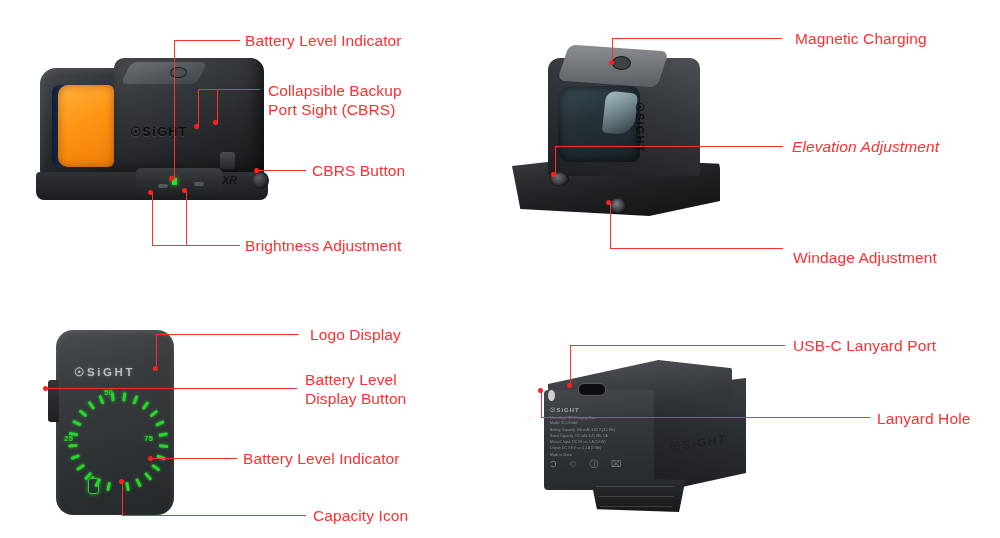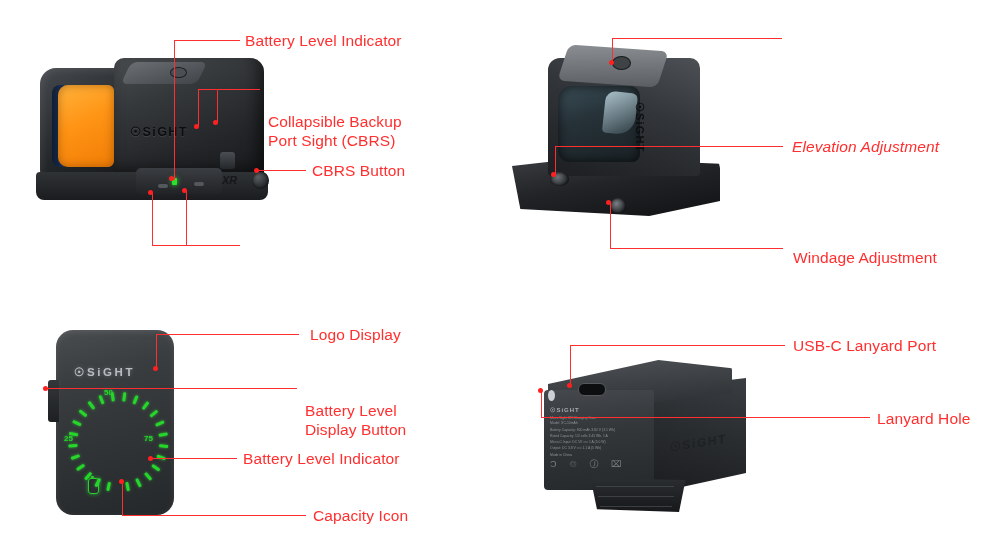--- a/index.html
+++ b/index.html
@@ -21,21 +21,21 @@
   
   .label {
     position: absolute;
     color: #ff2f2f;
     font-family: "Liberation Sans", sans-serif;
     font-size: 15.5px;
     line-height: 19px;
     white-space: nowrap;
     letter-spacing: 0.1px;
   }
-  .label.two-line { white-space: normal; text-align: left; margin-top: 31px; }
+  .label.two-line { white-space: normal; text-align: left; }
   .label .l2 { display: block; }
 
   
   .ldr {
     position: absolute;
     background: #ff2f2f;
   }
   .ldr-h { height: 1.4px; }
   .ldr-v { width: 1.4px; }
   .dot {
@@ -309,36 +309,38 @@
 
   <div class="ldr ldr-h" style="left:258px;top:170px;width:48px;"></div>
   <div class="dot" style="left:254px;top:168px;"></div>
   <div class="label" style="left:312px;top:161px;">CBRS Button</div>
 
   <div class="ldr ldr-v" style="left:152px;top:192px;height:53px;"></div>
   <div class="ldr ldr-v" style="left:186px;top:190px;height:55px;"></div>
   <div class="ldr ldr-h" style="left:152px;top:245px;width:88px;"></div>
   <div class="dot" style="left:148px;top:190px;"></div>
   <div class="dot" style="left:182px;top:188px;"></div>
+  <div class="label" style="left:245px;top:236px;">Brightness Adjustment</div>
 
   <div class="product v2">
     <div class="base"></div>
     <div class="body"></div>
     <div class="window"></div>
     <div class="glint"></div>
     <div class="topplate"></div>
     <div class="magring"></div>
     <div class="logo">☉SiGHT</div>
     <div class="elev"></div>
     <div class="wind"></div>
   </div>
 
   <div class="ldr ldr-v" style="left:612px;top:38px;height:26px;"></div>
   <div class="ldr ldr-h" style="left:612px;top:38px;width:170px;"></div>
   <div class="dot" style="left:609px;top:60px;"></div>
+  <div class="label" style="left:795px;top:29px;">Magnetic Charging</div>
 
   <div class="ldr ldr-v" style="left:555px;top:146px;height:30px;"></div>
   <div class="ldr ldr-h" style="left:555px;top:146px;width:228px;"></div>
   <div class="dot" style="left:551px;top:172px;"></div>
   <div class="label" style="left:792px;top:137px;font-style:italic;">Elevation Adjustment</div>
 
   <div class="ldr ldr-v" style="left:610px;top:203px;height:46px;"></div>
   <div class="ldr ldr-h" style="left:610px;top:248px;width:173px;"></div>
   <div class="dot" style="left:606px;top:200px;"></div>
   <div class="label" style="left:793px;top:248px;">Windage Adjustment</div>

